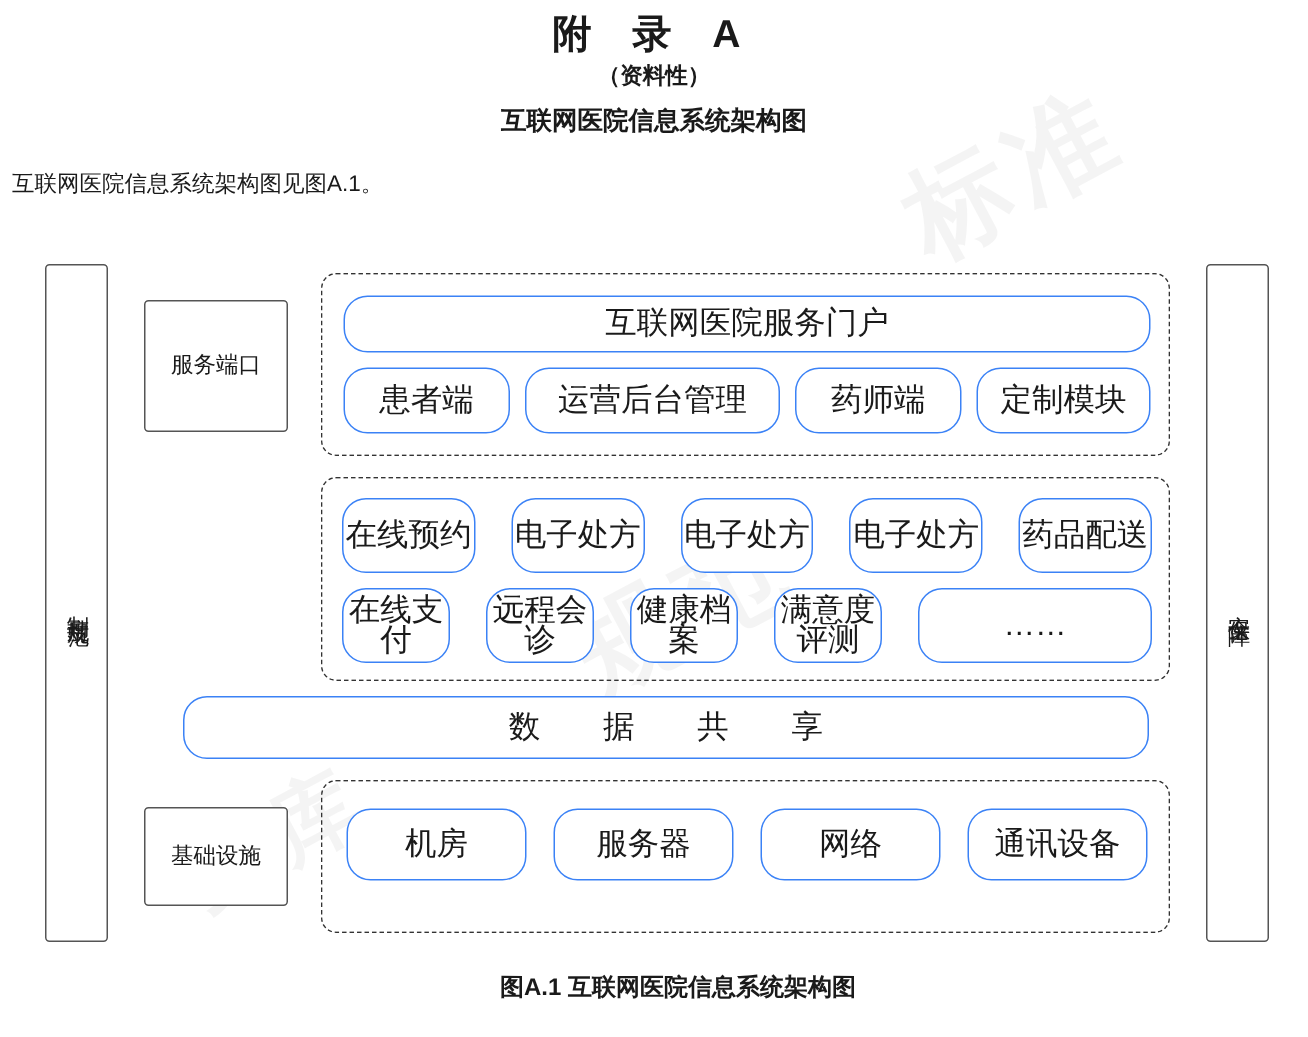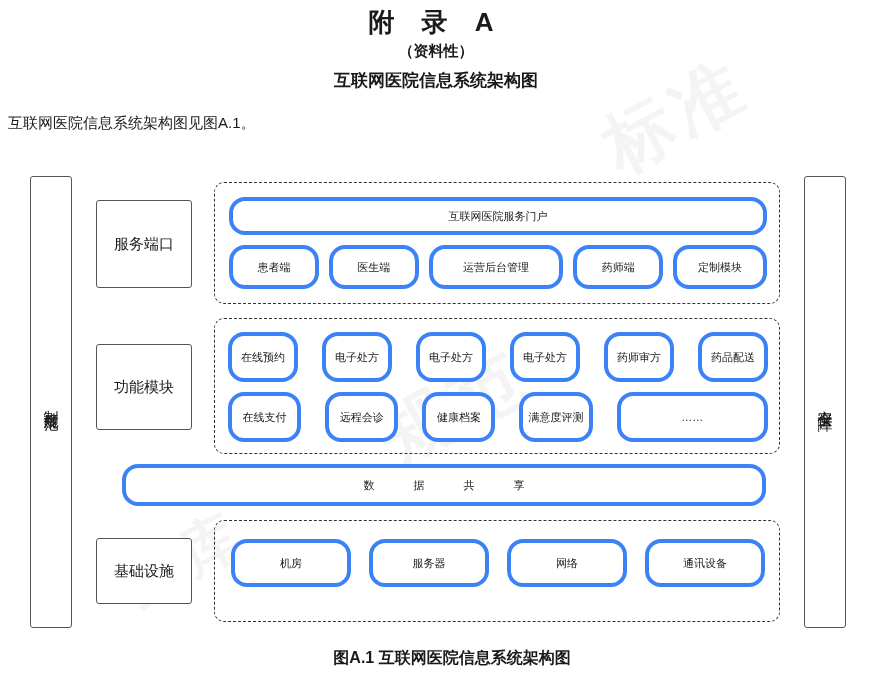--- a/index.html
+++ b/index.html
@@ -104,28 +104,28 @@
   
   .dashed-group {
     position: absolute;
     border: 1.5px dashed #333;
     border-radius: 10px;
     box-sizing: border-box;
     background: transparent;
   }
 
   .pill {
-    border: 4px solid #3b82f6;
+    border: 1px solid #3b82f6;
     border-radius: 16px;
     box-sizing: border-box;
     display: flex;
     align-items: center;
     justify-content: center;
     text-align: center;
-    font-size: 11px;
+    font-size: 21px;
     background: #fff;
     line-height: 20px;
   }
 
   
   #group-service { left: 118px; top: 6px; width: 566px; height: 122px; }
   #row-label-service { top: 24px; height: 88px; }
   #portal-bar {
     position: absolute; left: 14px; top: 14px; width: 538px; height: 38px;
   }
@@ -214,36 +214,33 @@
     <span class="side-label">安全保障</span>
   </div>
 
   <div class="center">
 
     <div class="row-label" id="row-label-service">服务端口</div>
     <div class="dashed-group" id="group-service">
       <div class="pill" id="portal-bar">互联网医院服务门户</div>
       <div class="svc-ports">
         <div class="pill" style="flex:1">患者端</div>
-        <div class="pill" style="flex:1">医生端</div>
         <div class="pill" style="flex:1.55">运营后台管理</div>
         <div class="pill" style="flex:1">药师端</div>
         <div class="pill" style="flex:1.05">定制模块</div>
       </div>
     </div>
 
-    <div class="row-label" id="row-label-func">功能模块</div>
     <div class="dashed-group" id="group-func">
       <div class="func-grid">
         <div class="func-row">
           <div class="pill">在线预约</div>
           <div class="pill">电子处方</div>
           <div class="pill">电子处方</div>
           <div class="pill">电子处方</div>
-          <div class="pill">药师审方</div>
           <div class="pill">药品配送</div>
         </div>
         <div class="func-row">
           <div class="pill">在线支付</div>
           <div class="pill">远程会诊</div>
           <div class="pill">健康档案</div>
           <div class="pill">满意度评测</div>
           <div class="pill wide">……</div>
         </div>
       </div>

